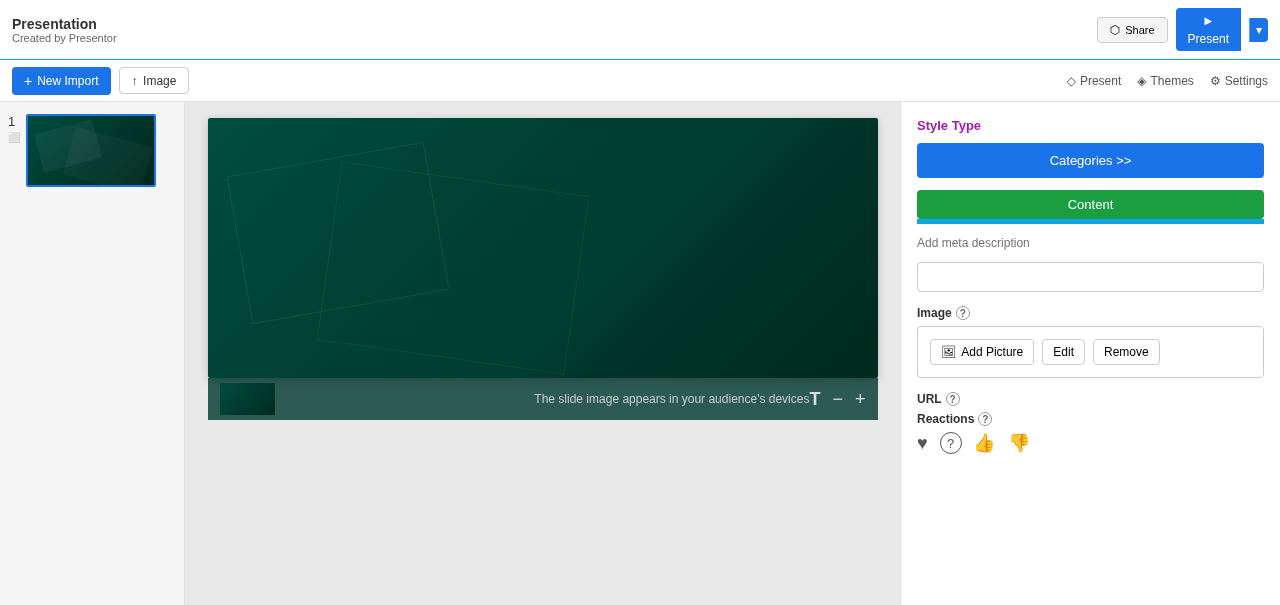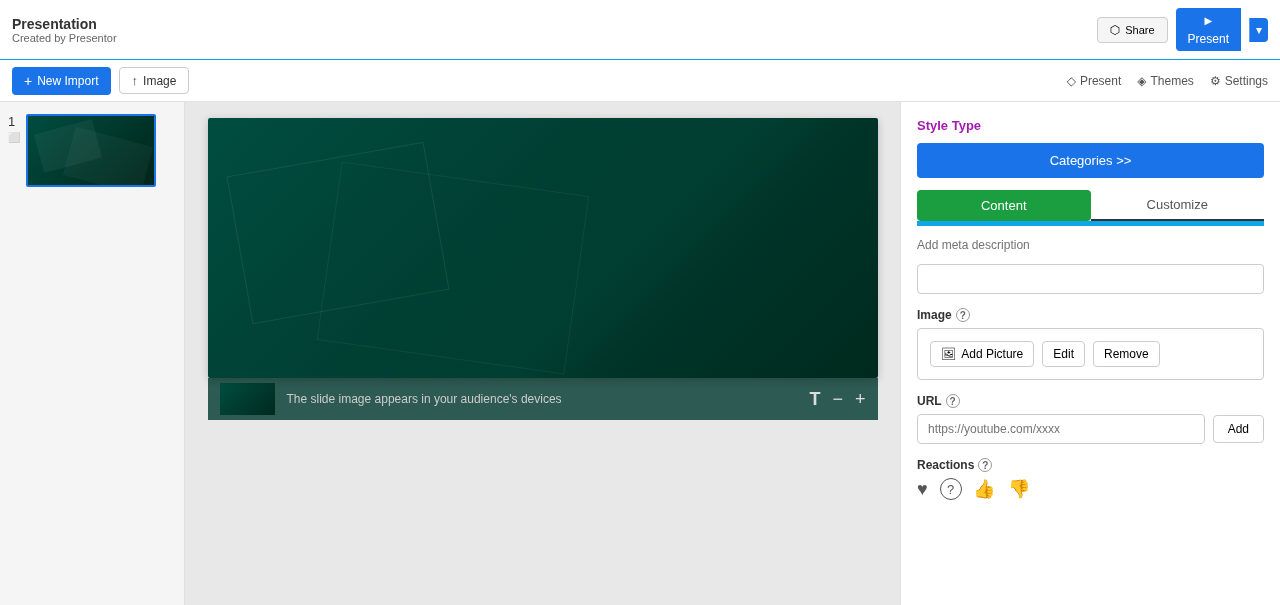--- a/index.html
+++ b/index.html
@@ -164,20 +164,21 @@
       width: 55px;
       height: 32px;
       background: linear-gradient(135deg, #004d40 0%, #002a1e 100%);
       margin-right: 12px;
       flex-shrink: 0;
     }
     .slide-footer-text {
       flex: 1;
       font-size: 12px;
       color: #ccc;
+      text-align: right;
     }
     .slide-footer-actions {
       display: flex;
       align-items: center;
       gap: 12px;
       color: #ccc;
     }
     .footer-icon { font-size: 16px; cursor: pointer; color: #ccc; }
 
     
@@ -391,21 +392,20 @@
     </div>
   </div>
 
   <div class="right-panel">
     <div class="panel-section-title">Style Type</div>
 
     <button class="btn-categories">Categories &gt;&gt;</button>
 
     <div class="content-tabs">
       <button class="content-tab active">Content</button>
-      <button class="content-tab inactive">Customize</button>
     </div>
 
     <a class="meta-link">Add meta description</a>
 
     <input class="field-input" type="text" style="">
 
     <div class="field-label">
       <span>Image</span>
       <span class="help-icon">?</span>
     </div>
@@ -415,24 +415,20 @@
         <span>Add Picture</span>
       </button>
       <button class="btn-small">Edit</button>
       <button class="btn-small">Remove</button>
     </div>
 
     <div class="field-label">
       <span>URL</span>
       <span class="help-icon">?</span>
     </div>
-    <div class="url-row">
-      <input class="url-input" type="text" placeholder="https://youtube.com/xxxx" style="">
-      <button class="btn-add-url">Add</button>
-    </div>
 
     <div class="field-label">
       <span>Reactions</span>
       <span class="help-icon">?</span>
     </div>
     <div class="reactions-row">
       <span class="reaction-icon">♥</span>
       <span class="reaction-icon" style="font-size:16px; border:1.5px solid #555; border-radius:50%; width:22px; height:22px; display:inline-flex; align-items:center; justify-content:center; font-size:13px;">?</span>
       <span class="reaction-icon">👍</span>
       <span class="reaction-icon">👎</span>

